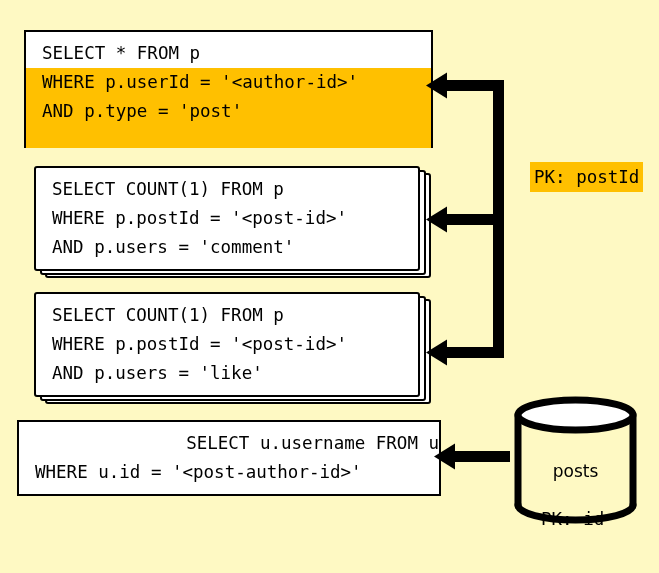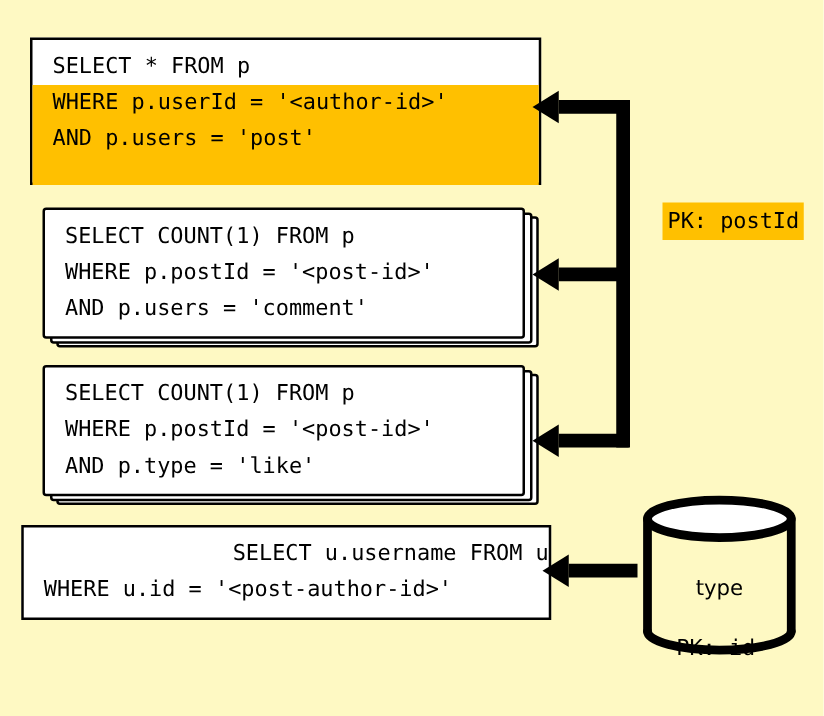--- a/index.html
+++ b/index.html
@@ -117,57 +117,57 @@
       <rect x="455" y="451" width="55" height="11"></rect>
       <polygon points="455,443.5 455,469.5 434,456.5"></polygon>
     </g>
   </svg>
 
   <div class="qbox" style="left:24px; top:30px; width:409px; height:118px;">
     <div class="hl-band" style="top:36px; height:80px;"></div>
     <div class="lines">
       <div class="qline" style="padding-top:7px;">SELECT * FROM p</div>
       <div class="qline">WHERE p.userId = '&lt;author-id&gt;'</div>
-      <div class="qline">AND p.users = 'post'</div>
+      <div class="qline">AND p.type = 'post'</div>
     </div>
   </div>
 
   <div class="stack-card s2" style="left:45px; top:173px; width:386px; height:105px; border-radius:3px;"></div>
   <div class="stack-card s1" style="left:40px; top:170px; width:386px; height:105px; border-radius:3px;"></div>
   <div class="qbox" style="left:34px; top:166px; width:386px; height:105px; border-radius:3px;">
     <div class="lines">
       <div class="qline" style="padding-top:7px;">SELECT COUNT(1) FROM p</div>
       <div class="qline">WHERE p.postId = '&lt;post-id&gt;'</div>
       <div class="qline">AND p.users = 'comment'</div>
     </div>
   </div>
 
   <div class="stack-card s2" style="left:45px; top:299px; width:386px; height:105px; border-radius:3px;"></div>
   <div class="stack-card s1" style="left:40px; top:296px; width:386px; height:105px; border-radius:3px;"></div>
   <div class="qbox" style="left:34px; top:292px; width:386px; height:105px; border-radius:3px;">
     <div class="lines">
       <div class="qline" style="padding-top:7px;">SELECT COUNT(1) FROM p</div>
       <div class="qline">WHERE p.postId = '&lt;post-id&gt;'</div>
-      <div class="qline">AND p.type = 'like'</div>
+      <div class="qline">AND p.users = 'like'</div>
     </div>
   </div>
 
   <div class="qbox" style="left:17px; top:420px; width:424px; height:76px;">
     <div class="lines">
       <div class="qline" style="padding-top:7px;text-align:right;">SELECT u.username FROM u</div>
       <div class="qline">WHERE u.id = '&lt;post-author-id&gt;'</div>
     </div>
   </div>
 
   <div class="pk-label hl" style="left:530px; top:162px; padding:2px 4px;">PK: postId</div>
 
   <div class="cyl" style="left:513px; top:393px; width:125px; height:134px;">
     <svg width="125" height="134" viewBox="0 0 125 134">
       <path d="M5,22 L5,112" stroke="#000" stroke-width="7" fill="none" stroke-linecap="round"></path>
       <path d="M120,22 L120,112" stroke="#000" stroke-width="7" fill="none" stroke-linecap="round"></path>
       <ellipse cx="62.5" cy="22" rx="57.5" ry="15" fill="#fff" stroke="#000" stroke-width="7"></ellipse>
       <path d="M5,112 A57.5,15 0 0 0 120,112" fill="none" stroke="#000" stroke-width="7" stroke-linecap="round"></path>
     </svg>
-    <div class="cyl-label" style="top:68px;">type</div>
+    <div class="cyl-label" style="top:68px;">posts</div>
   </div>
   <div class="pk-label" style="left:537px; top:504px; padding:2px 4px;">PK: id</div>
 
 </div>
 
 </body></html>

